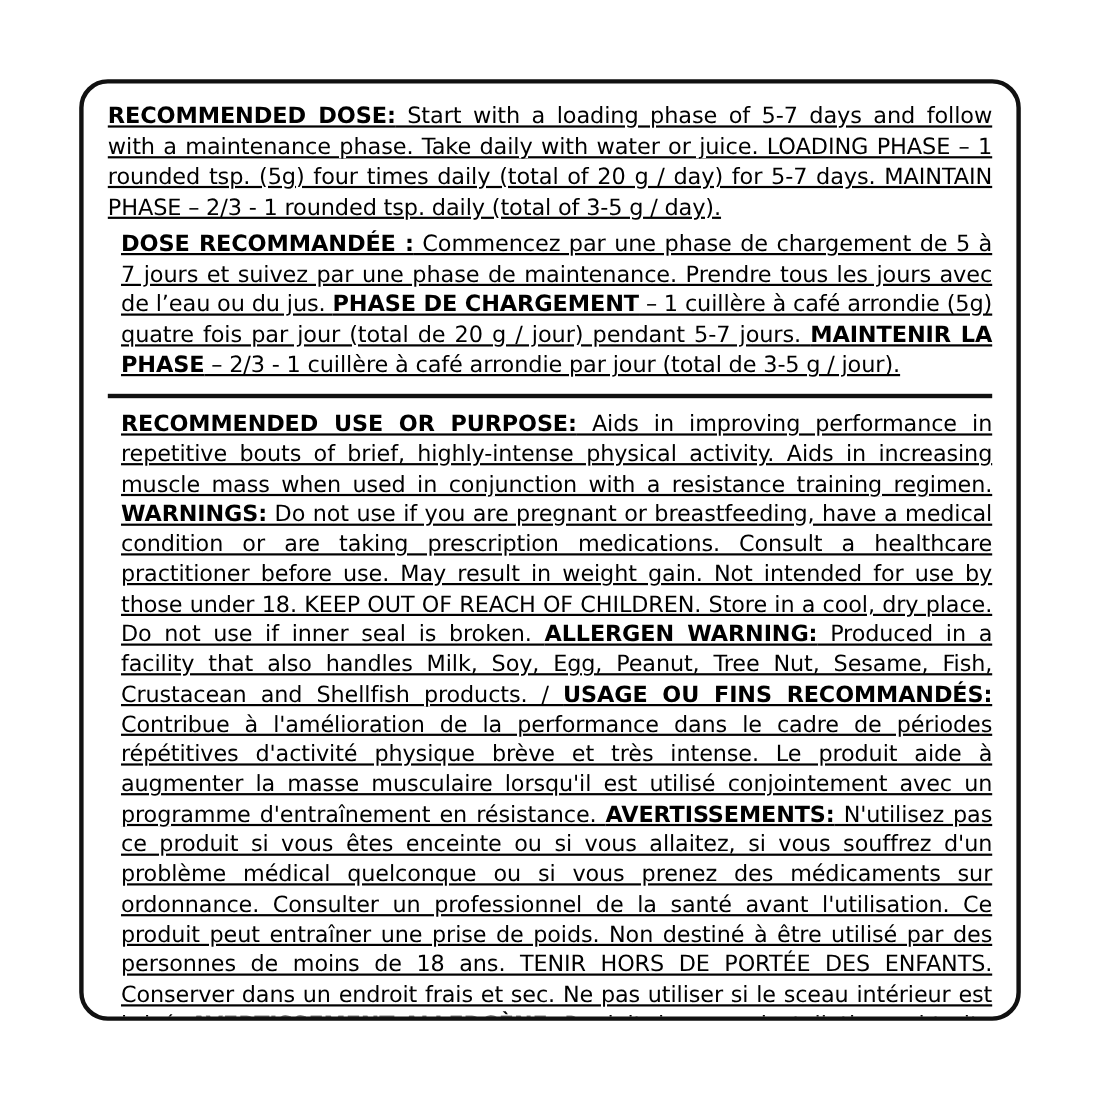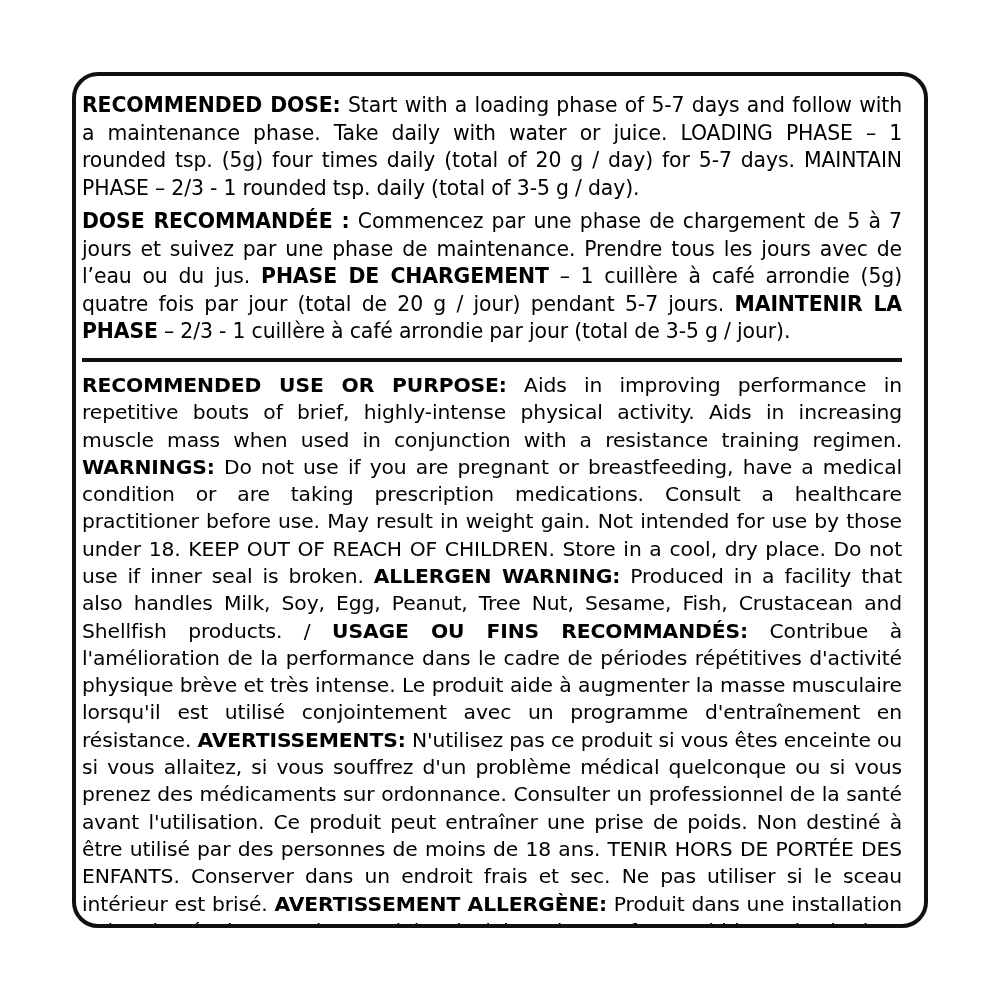--- a/index.html
+++ b/index.html
@@ -17,37 +17,39 @@
   .label-panel {
     position: absolute;
     left: 72px;
     top: 72px;
     width: 856px;
     height: 856px;
     box-sizing: border-box;
     border: 4px solid #111111;
     border-radius: 26px;
     background: #ffffff;
-    padding: 16px 22px 10px 6px;
+    padding: 16px 22px 10px 22px;
     overflow: hidden;
+    text-decoration: underline;
   }
   .section {
     box-sizing: border-box;
   }
   .para {
     font-size: 20.2px;
     line-height: 1.33;
     letter-spacing: -0.1px;
     text-align: justify;
     text-justify: inter-word;
     margin: 0 0 6px 0;
     word-spacing: -0.2px;
   }
   .para.last {
     margin-bottom: 0;
+    margin-left: 12px;
   }
   .b {
     font-weight: bold;
   }
   .divider {
     height: 4px;
     background: #111111;
     margin: 12px 0 10px 0;
   }
   .dose-block .para {

